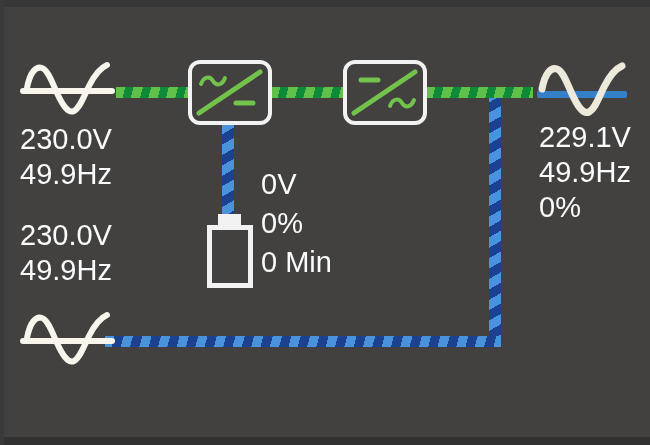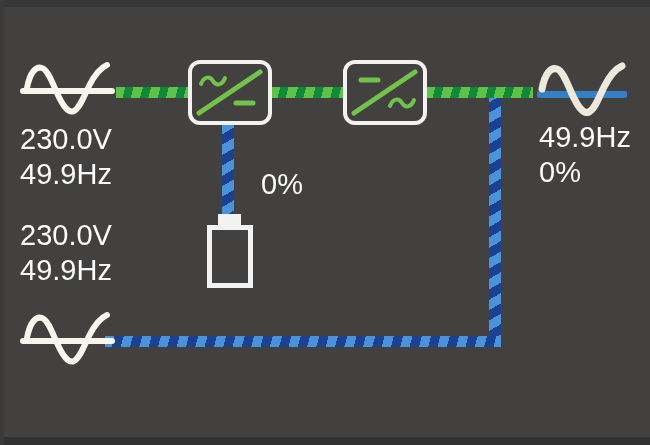--- a/index.html
+++ b/index.html
@@ -123,21 +123,24 @@
     <div>230.0V</div>
     <div>49.9Hz</div>
   </div>
 
   <div class="reading reading-bypass">
     <div>230.0V</div>
     <div>49.9Hz</div>
   </div>
 
   <div class="reading reading-battery">
+    <div>0V</div>
     <div>0%</div>
+    <div>0 Min</div>
   </div>
 
   <div class="reading reading-output">
+    <div>229.1V</div>
     <div>49.9Hz</div>
     <div>0%</div>
   </div>
 
 </div>
 
 </body></html>

